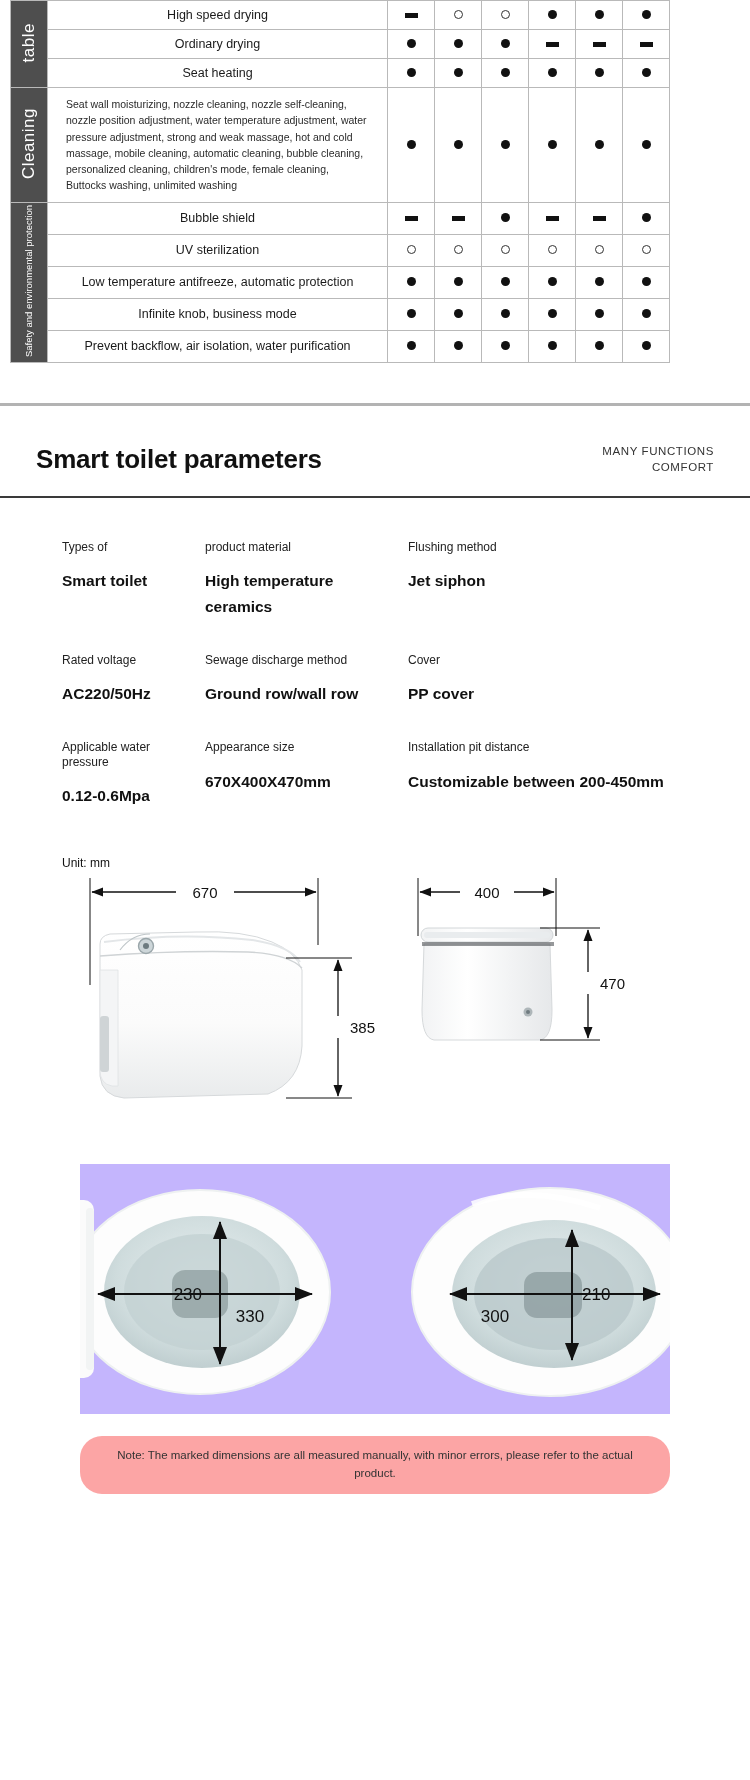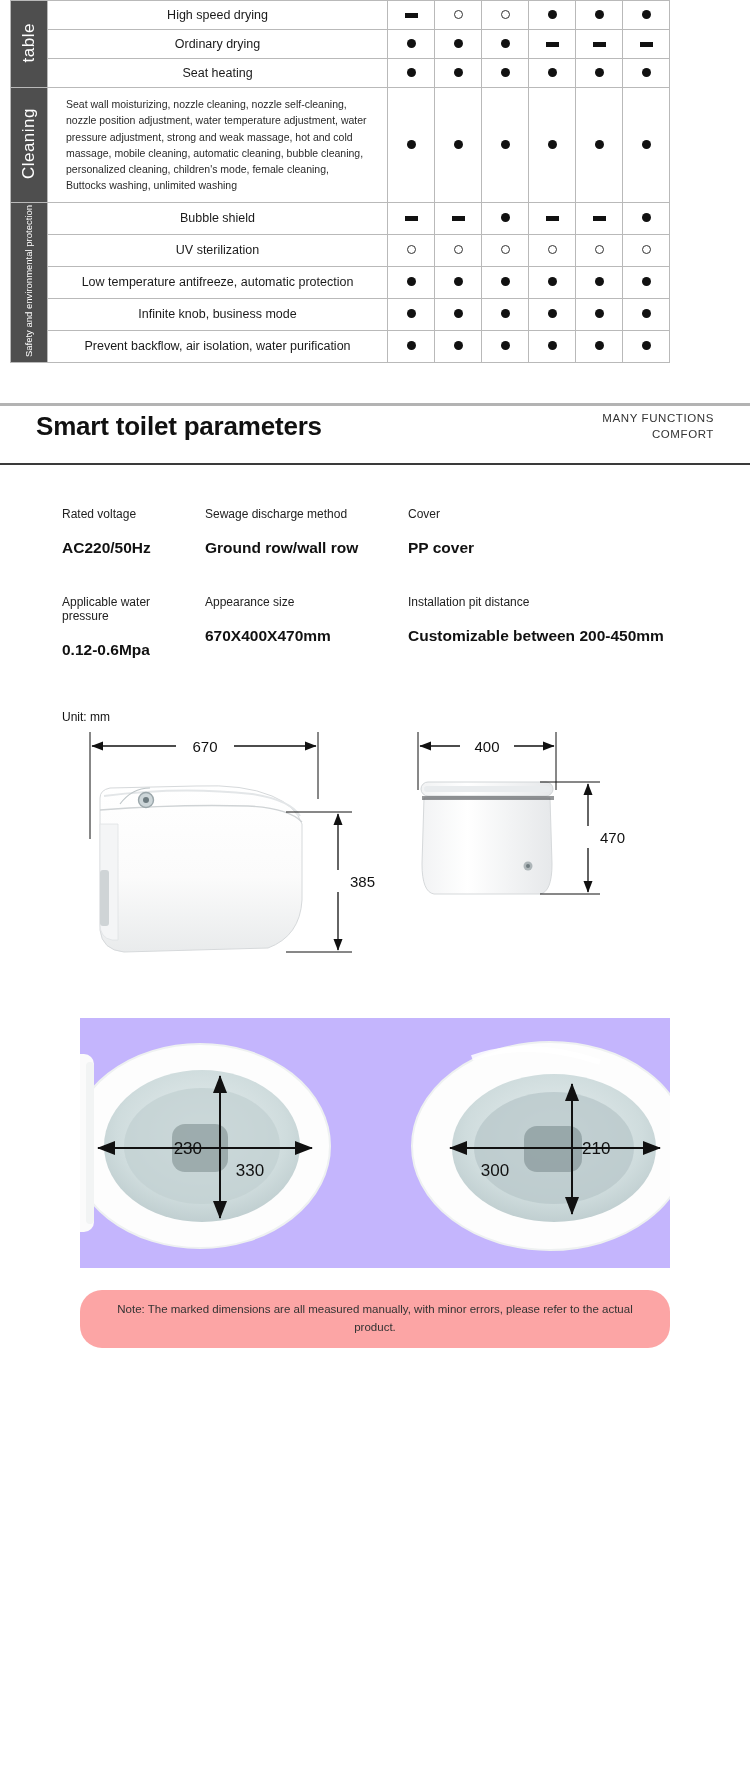--- a/index.html
+++ b/index.html
@@ -20,21 +20,21 @@
   .dot{display:inline-block;width:9px;height:9px;border-radius:50%;background:#111;}
   .ring{display:inline-block;width:9px;height:9px;border-radius:50%;border:1.4px solid #333;box-sizing:border-box;}
   .bar{display:inline-block;width:13px;height:5px;background:#111;vertical-align:middle;}
 
   
   .gap{height:40px;background:#fff;}
   .rule{height:3px;background:#b3b3b3;width:750px;}
 
   
   .titleband{display:flex;align-items:center;justify-content:space-between;
-      padding:4px 36px 20px 36px;border-bottom:2px solid #3a3a3a;}
+      padding:37px 36px 20px 36px;border-bottom:2px solid #3a3a3a;}
   .titleband h1{margin:0;font-size:26px;font-weight:bold;letter-spacing:-.2px;color:#111;}
   .tagline{text-align:right;font-size:11.5px;line-height:1.45;color:#333;letter-spacing:.6px;}
 
   
   .specs{padding:42px 0 10px 0;}
   .specrow{display:flex;padding:0 0 34px 0;}
   .speccell{box-sizing:border-box;padding-right:10px;}
   .speccell.c1{width:205px;padding-left:62px;}
   .speccell.c2{width:203px;}
   .speccell.c3{width:280px;}
@@ -154,20 +154,34 @@
 
   <div class="titleband">
     <h1>Smart toilet parameters</h1>
     <div class="tagline">
       <div>MANY FUNCTIONS</div>
       <div>COMFORT</div>
     </div>
   </div>
 
   <div class="specs" id="specs-host">
+      <div class="specrow">
+        <div class="speccell c1">
+          <div class="spec-k">Types of</div>
+          <div class="spec-v">Smart toilet</div>
+        </div>
+        <div class="speccell c2">
+          <div class="spec-k">product material</div>
+          <div class="spec-v">High temperature ceramics</div>
+        </div>
+        <div class="speccell c3">
+          <div class="spec-k">Flushing method</div>
+          <div class="spec-v">Jet siphon</div>
+        </div>
+      </div>
       <div class="specrow">
         <div class="speccell c1">
           <div class="spec-k">Rated voltage</div>
           <div class="spec-v">AC220/50Hz</div>
         </div>
         <div class="speccell c2">
           <div class="spec-k">Sewage discharge method</div>
           <div class="spec-v">Ground row/wall row</div>
         </div>
         <div class="speccell c3">

